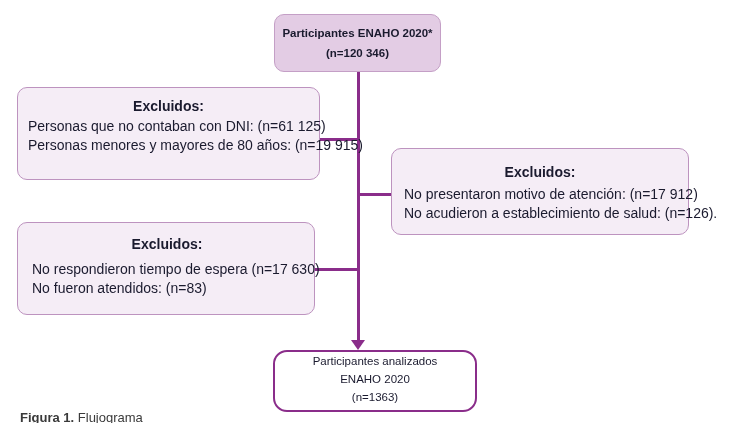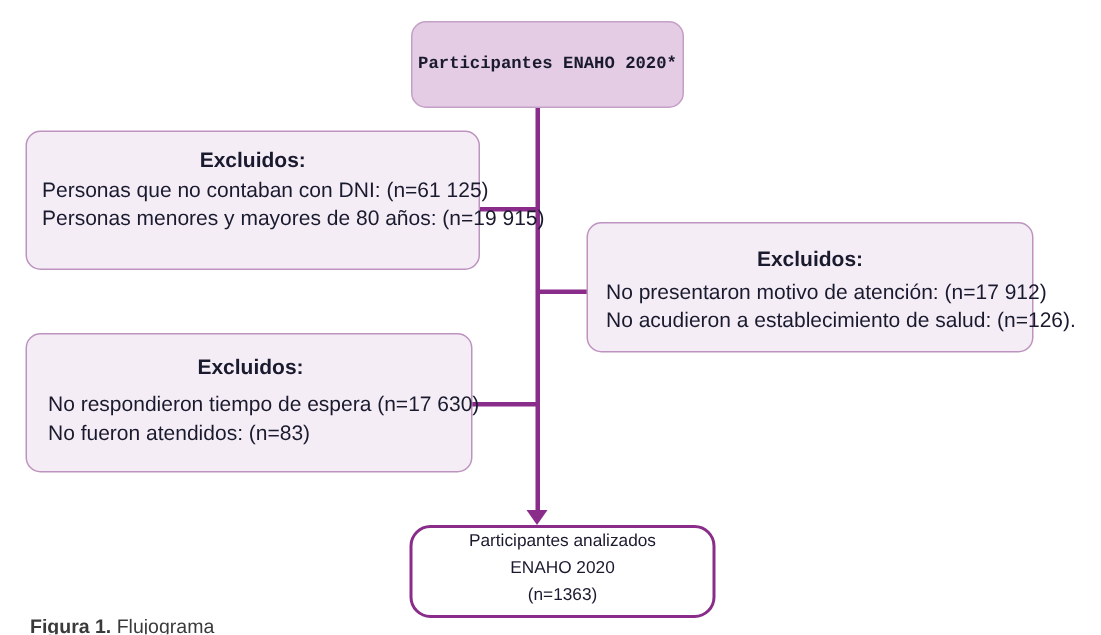--- a/index.html
+++ b/index.html
@@ -11,25 +11,25 @@
     font-family:"Liberation Sans","DejaVu Sans",sans-serif;
     color:#1a1a2e;
   }
   .box{
     position:absolute;
     box-sizing:border-box;
     border-radius:10px;
   }
   
   .top-box{
-    left:274px;top:14px;width:182px;height:58px;
+    left:274px;top:14px;width:167px;height:58px;
     background:#e3cce4;
     border:1.5px solid #c49fc6;
     display:flex;flex-direction:column;align-items:center;justify-content:center;
-    font-weight:bold;font-size:11.5px;line-height:20px;text-align:center;font-family:Liberation Mono, monospace;
+    font-weight:bold;font-size:11.5px;line-height:20px;text-align:center;
   }
   
   .exc{
     background:#f5edf6;
     border:1.5px solid #bd93bf;
     font-size:14px;
   }
   .exc-title{
     font-weight:bold;text-align:center;line-height:18px;
   }
@@ -71,20 +71,21 @@
   }
   .caption .cap-label{font-weight:bold;}
 </style>
 </head>
 <body>
 
 <div class="canvas">
 
   <div class="box top-box">
     <div>Participantes ENAHO 2020*</div>
+    <div>(n=120 346)</div>
   </div>
 
   <div class="line v-main"></div>
   <div class="line h-exc1"></div>
   <div class="line h-excR"></div>
   <div class="line h-exc2"></div>
   <div class="arrow-head"></div>
 
   <div class="box exc exc1">
     <div class="exc-title">Excluidos:</div>

